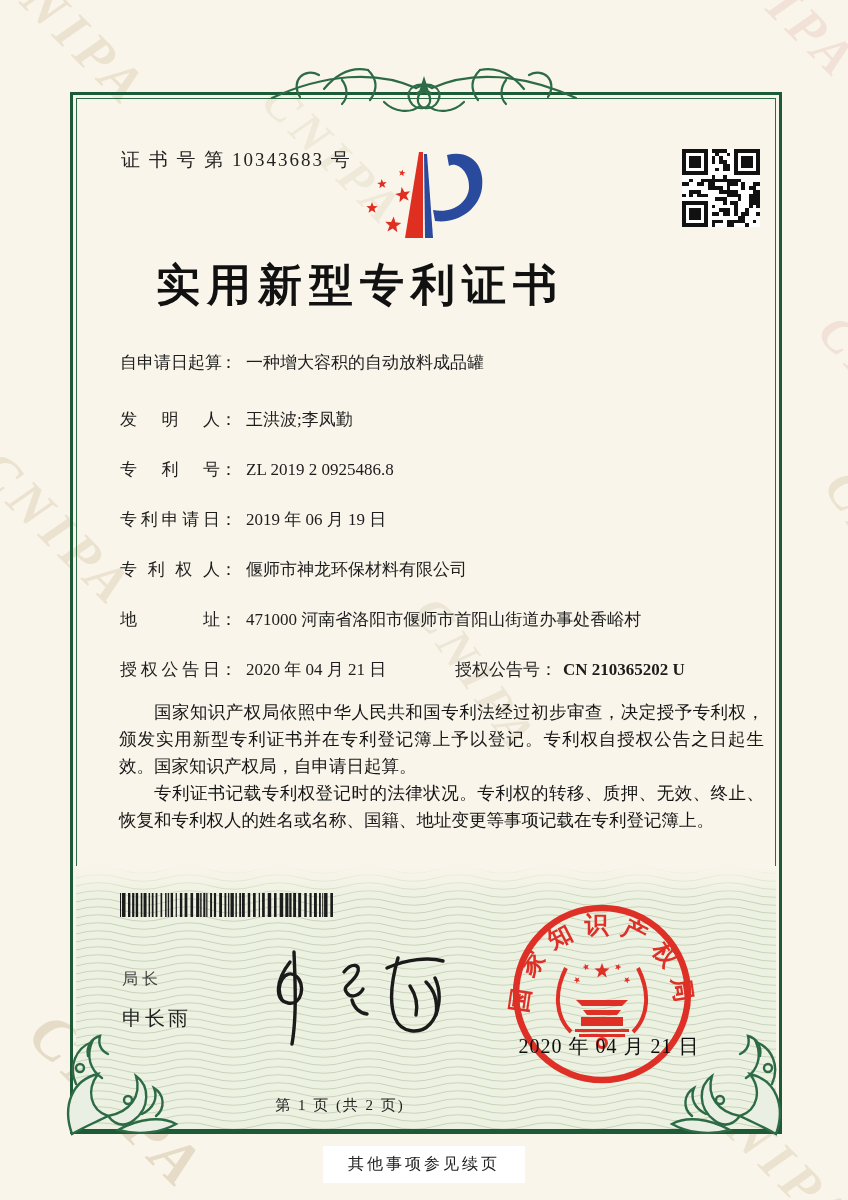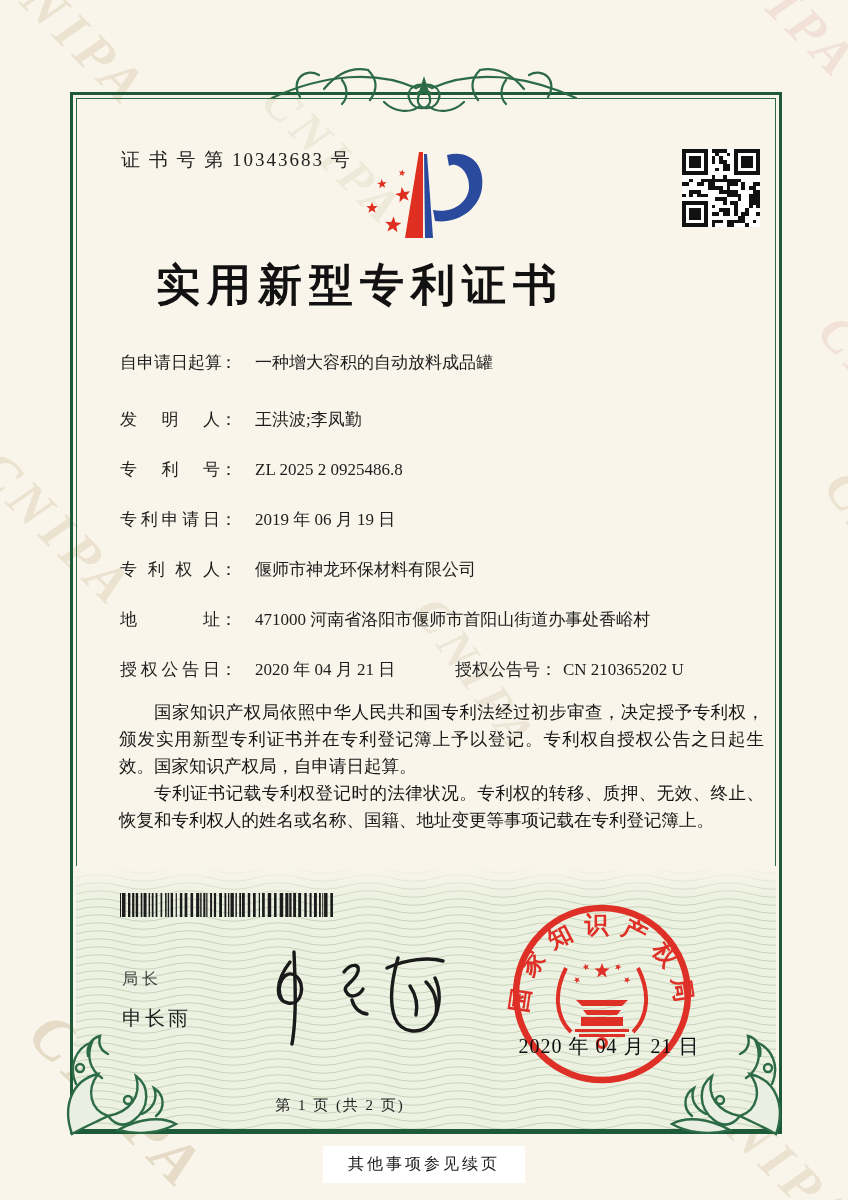--- a/index.html
+++ b/index.html
@@ -48,23 +48,23 @@
   .qr{position:absolute; left:682px; top:149px; width:78px; height:78px; background:#fff;}
   .title{
     position:absolute; left:0; top:256px; width:720px; text-align:center;
     font-size:44px; font-weight:700; letter-spacing:7px; color:#111;
   }
   
   .rows{position:absolute; left:120px; top:352px; width:648px; font-size:17px; color:#1d1d1d;}
   .row{position:relative; margin-bottom:29px; line-height:21px; white-space:nowrap;}
   .row.first{margin-bottom:36px;}
   .row .lbl{display:inline-block; width:100px; text-align:justify; text-align-last:justify; vertical-align:top;}
-  .row .val{margin-left:18px;}
+  .row .val{margin-left:9px;}
   .pair2{position:absolute; left:335px; top:0;}
-  .pair2 .val{margin-left:6px;}
+  .pair2 .val{margin-left:6px;font-weight:bold;}
   
   .bodytext{
     position:absolute; left:119px; top:699px; width:645px;
     font-size:17.5px; line-height:27px; text-align:justify; color:#161616;
   }
   .bodytext p{margin:0; text-indent:2em;}
   
   .barcode{position:absolute; left:120px; top:893px; width:216px; height:24px;}
   .commissioner-title{position:absolute; left:122px; top:969px; font-size:16px; letter-spacing:4px; color:#404040;}
   .commissioner-name{position:absolute; left:122px; top:1005px; font-size:20px; letter-spacing:3px; color:#222;}
@@ -309,21 +309,21 @@
   <div class="title">实用新型专利证书</div>
 
   <div class="rows">
     <div class="row first">
       <span class="lbl">自申请日起算</span><span>：</span><span class="val">一种增大容积的自动放料成品罐</span>
     </div>
     <div class="row">
       <span class="lbl">发明人</span><span>：</span><span class="val">王洪波;李凤勤</span>
     </div>
     <div class="row">
-      <span class="lbl">专利号</span><span>：</span><span class="val">ZL 2025 2 0925486.8</span>
+      <span class="lbl">专利号</span><span>：</span><span class="val">ZL 2019 2 0925486.8</span>
     </div>
     <div class="row">
       <span class="lbl">专利申请日</span><span>：</span><span class="val">2019 年 06 月 19 日</span>
     </div>
     <div class="row">
       <span class="lbl">专利权人</span><span>：</span><span class="val">偃师市神龙环保材料有限公司</span>
     </div>
     <div class="row">
       <span class="lbl">地址</span><span>：</span><span class="val">471000 河南省洛阳市偃师市首阳山街道办事处香峪村</span>
     </div>

